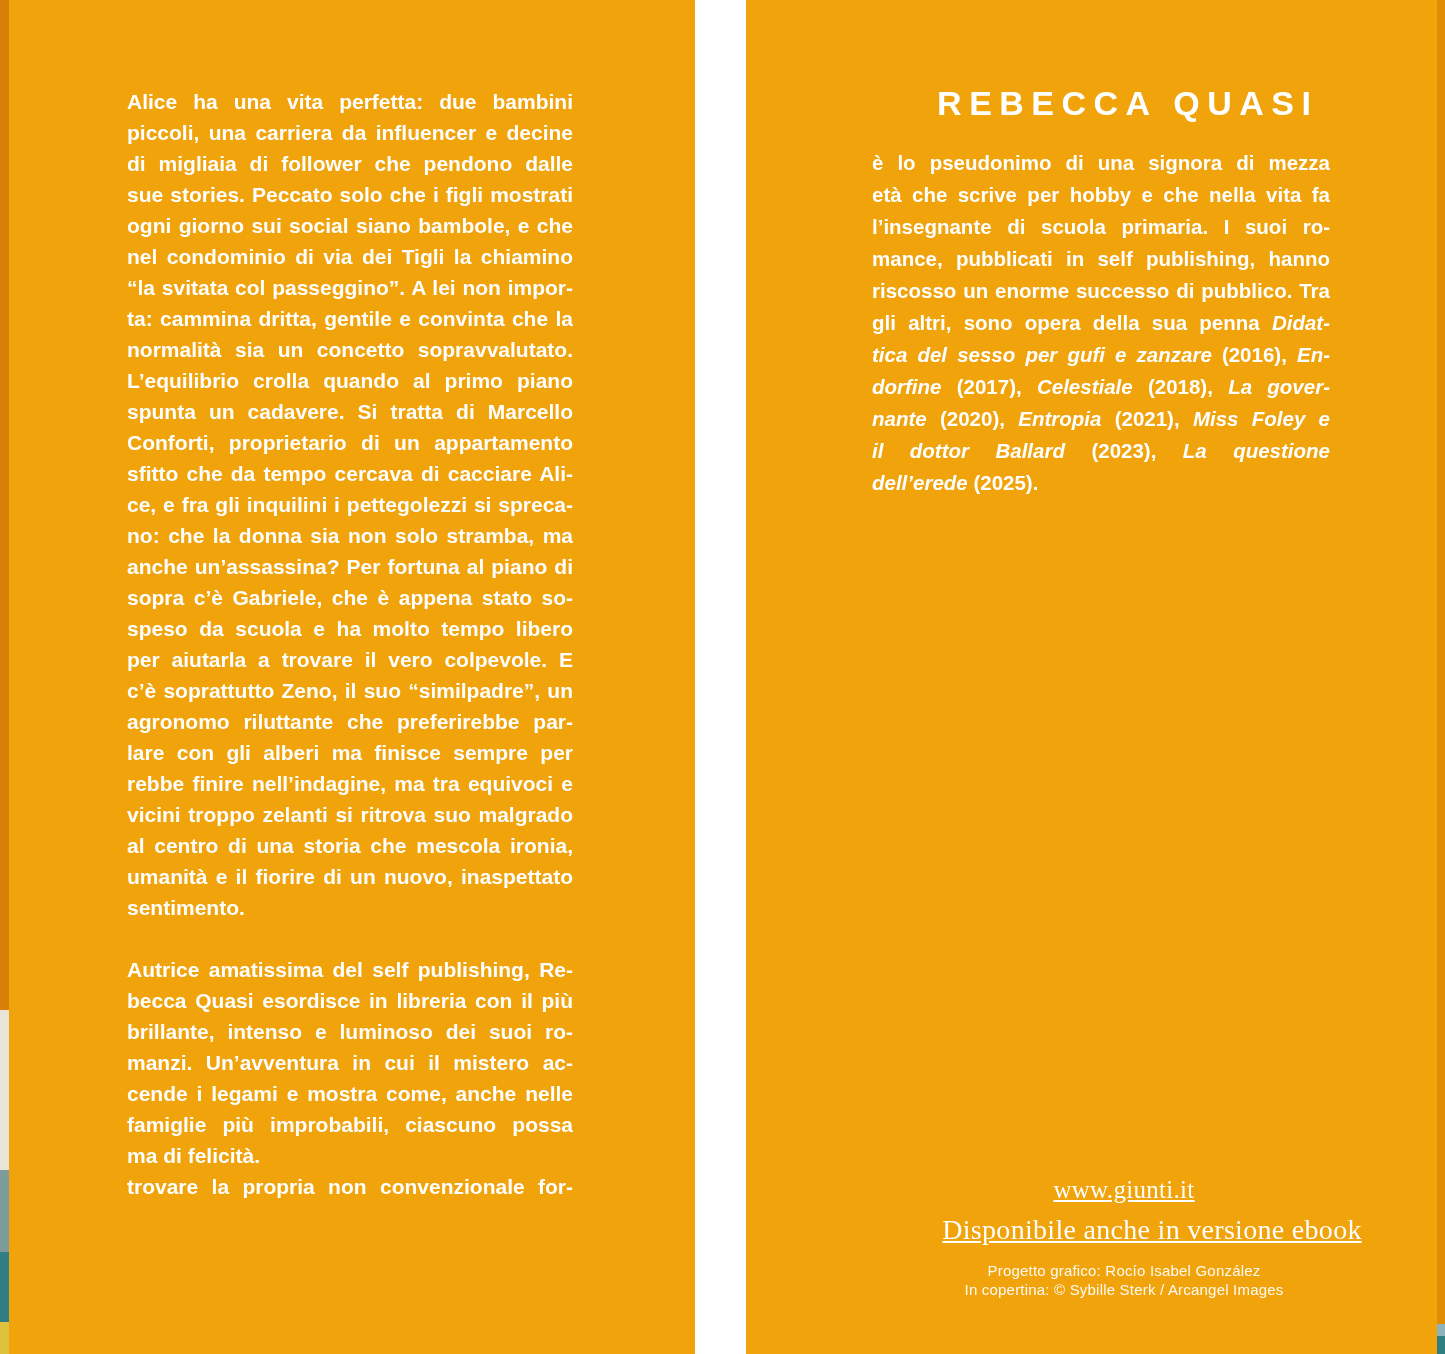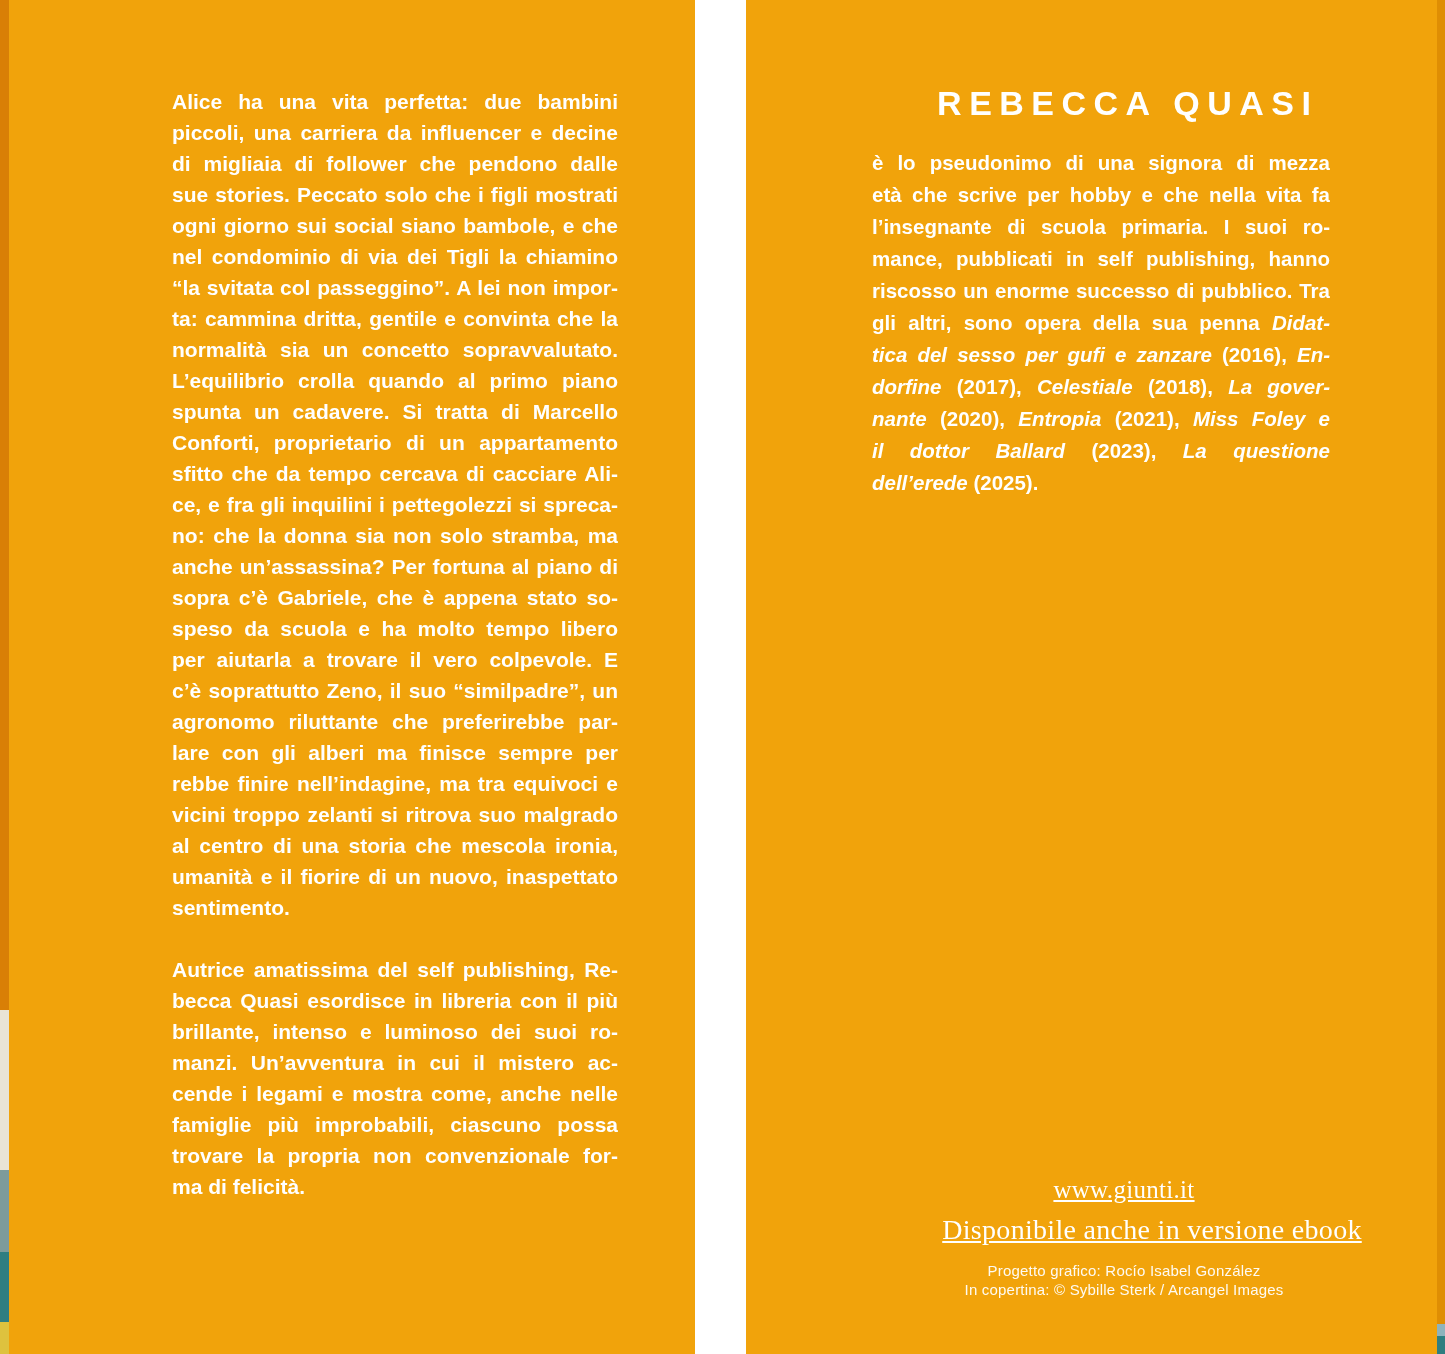--- a/index.html
+++ b/index.html
@@ -33,21 +33,21 @@
   }
 
   .flap{position:absolute;top:0;height:1354px;background:var(--panel-orange);color:var(--text-color);}
   .flap-left{left:9px;width:686px;}
   .gap{position:absolute;left:695px;top:0;width:51px;height:1354px;background:#ffffff;}
   .flap-right{left:746px;width:756px;}
 
   
   .flap-body{
     position:absolute;left:118px;top:86px;width:446px;
-    font-size:21px;font-weight:600;margin-left:45px;
+    font-size:21px;font-weight:600;
   }
   .flap-body .line{line-height:31px;height:31px;}
   .para2{margin-top:31px;}
 
   .line{
     display:block;text-align:justify;text-align-last:justify;
     -moz-text-align-last:justify;overflow:hidden;white-space:nowrap;
   }
   .line.last{text-align-last:left;-moz-text-align-last:left;}
   .line i{font-style:italic;}
@@ -117,22 +117,22 @@
           <div class="line"><span>umanità e il fiorire di un nuovo, inaspettato</span></div>
           <div class="line last"><span>sentimento.</span></div>
         </div>
       <div class="para para2">
           <div class="line"><span>Autrice amatissima del self publishing, Re-</span></div>
           <div class="line"><span>becca Quasi esordisce in libreria con il più</span></div>
           <div class="line"><span>brillante, intenso e luminoso dei suoi ro-</span></div>
           <div class="line"><span>manzi. Un’avventura in cui il mistero ac-</span></div>
           <div class="line"><span>cende i legami e mostra come, anche nelle</span></div>
           <div class="line"><span>famiglie più improbabili, ciascuno possa</span></div>
+          <div class="line last"><span>ma di felicità.</span></div>
           <div class="line"><span>trovare la propria non convenzionale for-</span></div>
-          <div class="line last"><span>ma di felicità.</span></div>
         </div>
     </div>
   </div>
 
   <div class="gap"></div>
 
   <div class="flap flap-right">
     <h1 class="author">REBECCA QUASI</h1>
 
     <div class="bio">

